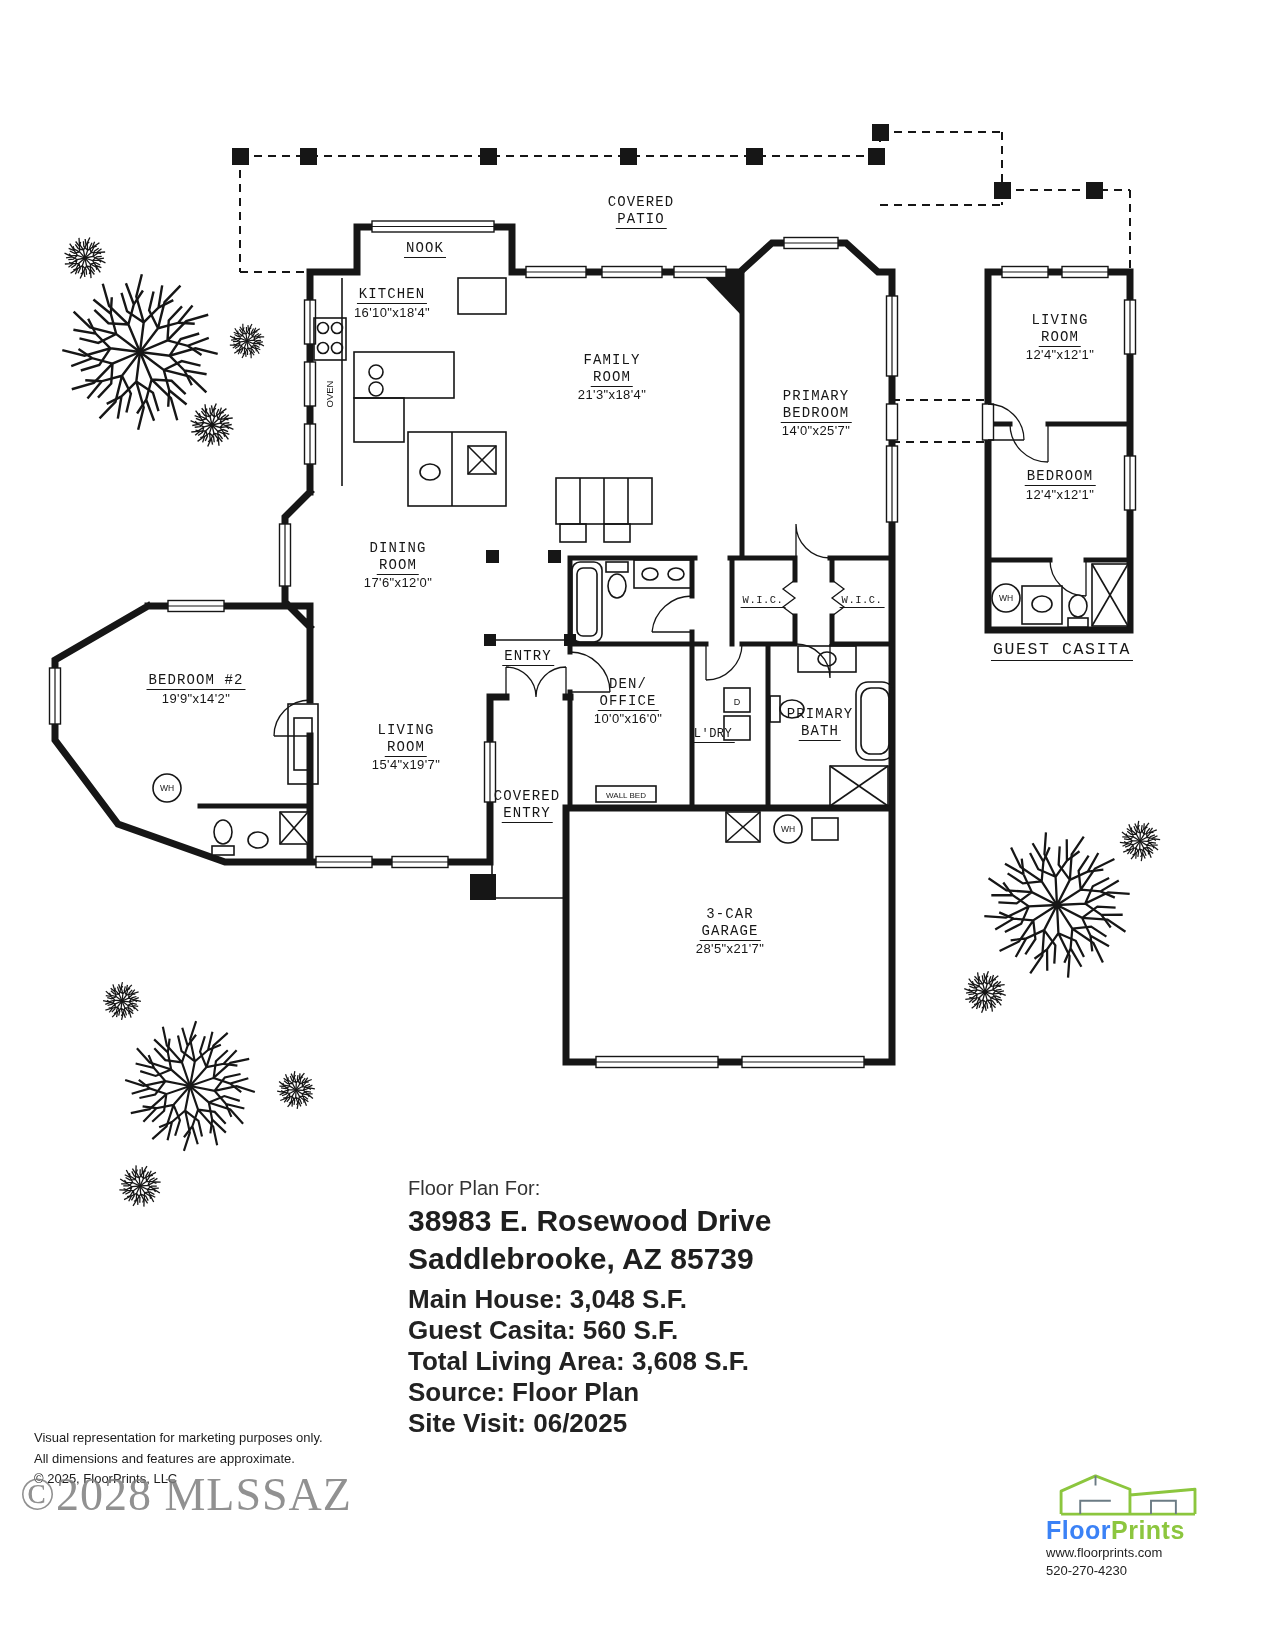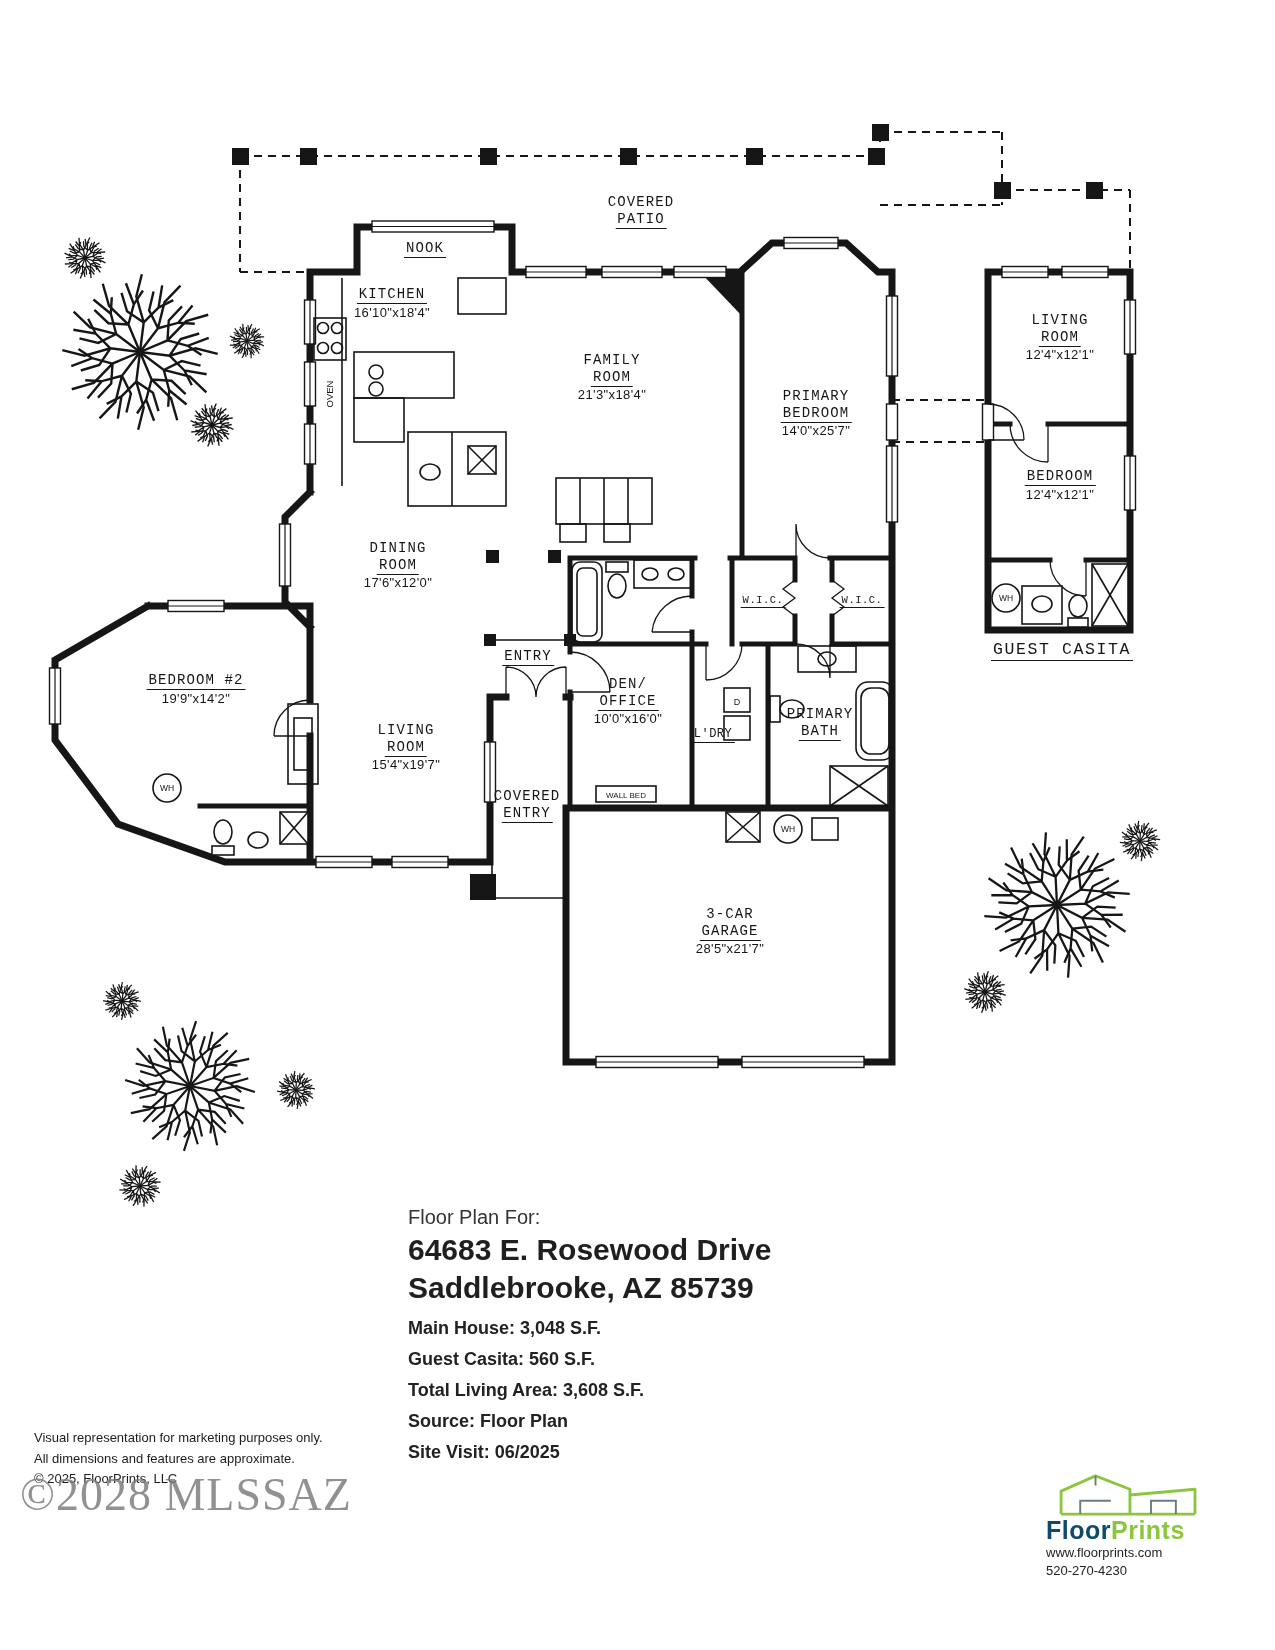--- a/index.html
+++ b/index.html
@@ -11,36 +11,36 @@
   
   .room-label{position:absolute;transform:translateX(-50%);text-align:center;white-space:nowrap;
               font-size:14px;font-weight:400;letter-spacing:1.1px;line-height:16.5px;color:#161616;}
   .room-label .nm{display:block;font-family:Liberation Mono, monospace;}
   .room-label .u{border-bottom:1.5px solid #161616;padding:0 2px 1px;}
   .room-label .dims{display:block;font-size:13px;letter-spacing:.4px;margin-top:2px;font-weight:400;}
   .room-label.small{font-size:10.5px;letter-spacing:.5px;line-height:12px;}
   .room-label.big{font-size:16.5px;letter-spacing:1.6px;}
 
   
-  .info{position:absolute;left:408px;top:1174px;color:#222;margin-top:29px;}
+  .info{position:absolute;left:408px;top:1174px;color:#222;}
   .info .heading{font-size:20px;line-height:28px;color:#333;}
   .info .addr{font-size:30px;font-weight:700;line-height:38px;color:#1f1f1f;}
-  .info .detail{font-size:18px;font-weight:700;line-height:31px;color:#222;margin-top:0px;}
+  .info .detail{font-size:26px;font-weight:700;line-height:31px;color:#222;margin-top:0px;}
   .info .detail.first{margin-top:6px;}
 
   
   .watermark{position:absolute;left:20px;top:1468px;font-family:"Liberation Serif",serif;
              font-size:46px;color:#7e7e7e;opacity:.85;letter-spacing:1px;z-index:3;}
   .fineprint{position:absolute;left:34px;top:1428px;font-size:13px;line-height:20.5px;color:#1c1c1c;z-index:2;}
 
   
   .brand{position:absolute;left:1046px;top:1472px;width:175px;display:flex;flex-direction:column;gap:1px;}
   .brand .logo{width:150px;height:44px;margin-left:8px;}
   .brand .wordmark{font-size:25px;font-weight:700;letter-spacing:.5px;line-height:26px;}
-  .brand .w1{color:#0c4a6e;}
+  .brand .w1{color:#3b82f6;}
   .brand .w2{color:#8cc63e;}
   .brand .site,.brand .phone{font-size:13px;line-height:17px;color:#222;}
 
   
   .win{fill:#fff;stroke:#161616;stroke-width:1.4;}
   .wl{stroke:#161616;stroke-width:1.2;}
   .thin{stroke:#161616;stroke-width:1.6;fill:none;}
   .thinf{stroke:#161616;stroke-width:1.6;fill:#fff;}
   .arc{stroke:#161616;stroke-width:1.3;fill:none;}
 </style>
@@ -371,21 +371,21 @@
   <div class="room-label" style="left:1060px;top:468px">
     <span class="nm"><span class="u">BEDROOM</span></span>
     <span class="dims">12'4"x12'1"</span>
   </div>
   <div class="room-label big" style="left:1062px;top:642px">
     <span class="nm"><span class="u">GUEST CASITA</span></span>
   </div>
 
   <div class="info">
     <div class="heading">Floor Plan For:</div>
-    <div class="addr">64683 E. Rosewood Drive</div>
+    <div class="addr">38983 E. Rosewood Drive</div>
     <div class="addr">Saddlebrooke, AZ  85739</div>
     <div class="detail first">Main House:  3,048 S.F.</div>
     <div class="detail">Guest Casita:  560 S.F.</div>
     <div class="detail">Total Living Area:  3,608 S.F.</div>
     <div class="detail">Source:  Floor Plan</div>
     <div class="detail">Site Visit:  06/2025</div>
   </div>
 
   <div class="watermark">©2028 MLSSAZ</div>
   <div class="fineprint">

